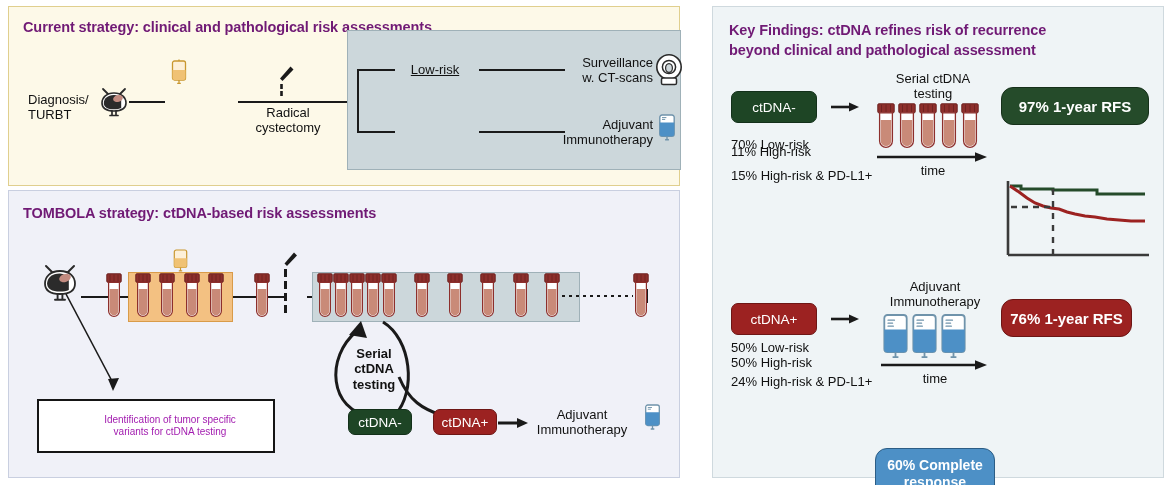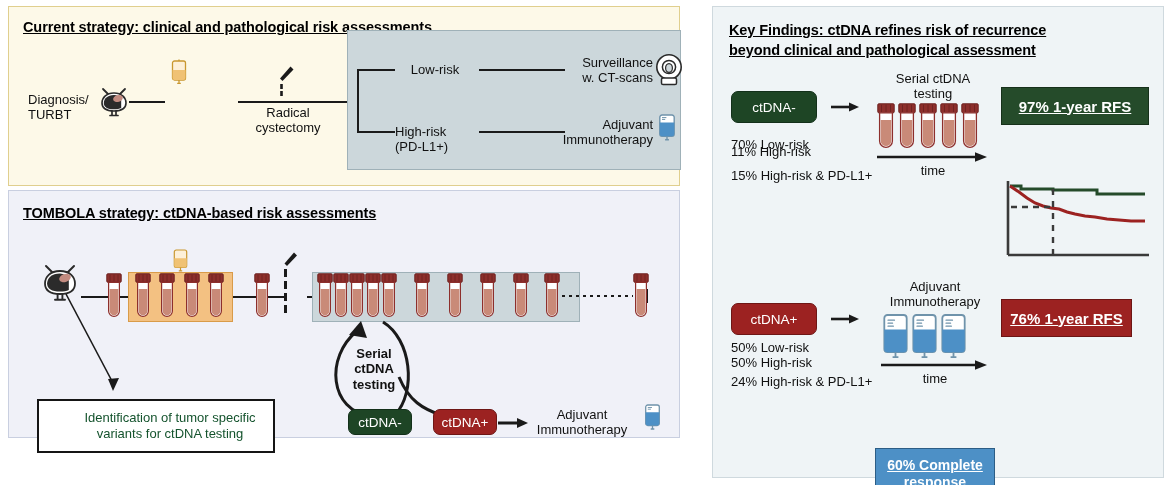--- a/index.html
+++ b/index.html
@@ -7,30 +7,30 @@
     font-family:"Liberation Sans", sans-serif; overflow:hidden; }
   #root { position:relative; width:1170px; height:485px; background:#ffffff; }
 
   
   .panel { position:absolute; }
   #panel-current {
     left:8px; top:6px; width:672px; height:180px;
     background:#fdf9e8; border:1.5px solid #e0cf8e;
   }
   #panel-tombola {
-    left:8px; top:190px; width:672px; height:248px;
+    left:8px; top:190px; width:672px; height:288px;
     background:#f0f1f8; border:1.5px solid #c9cfe0;
   }
   #panel-findings {
     left:712px; top:6px; width:452px; height:472px;
     background:#eff4f6; border:1.5px solid #cfd9de;
   }
 
   .panel-title {
-    position:absolute; font-weight:bold; color:#000000; letter-spacing:-0.1px;text-decoration:underline;
+    position:absolute; font-weight:bold; color:#701a75; letter-spacing:-0.1px;
   }
   #title-current { left:14px; top:12px; font-size:14.5px; }
   #title-tombola { left:14px; top:14px; font-size:14.5px; }
   #title-findings { left:16px; top:14px; font-size:14.5px; line-height:1.35; width:420px; }
 
   .lbl { position:absolute; color:#111; font-size:13px; line-height:1.18; white-space:pre; }
   .lbl.c { text-align:center; }
   .lbl.r { text-align:right; }
 
   
@@ -42,33 +42,33 @@
     position:absolute; background:#f3c182; border:1.4px solid #d99b49;
     display:flex; align-items:center; justify-content:center; text-align:center;
     font-size:13px; color:#111; line-height:1.2;
   }
   .box-gray {
     position:absolute; background:#ccd7db; border:1.2px solid #9fb1b8;
   }
   .box-white {
     position:absolute; background:#ffffff; border:2px solid #151515;
     display:flex; align-items:center; justify-content:center; text-align:center;
-    font-size:13px; color:#14532d; line-height:1.25;padding-left:28px;
+    font-size:10px; color:#a21caf; line-height:1.25;padding-left:28px;
   }
 
   .pill {
     position:absolute; border-radius:7px; display:flex; align-items:center;
     justify-content:center; color:#fff; font-size:13.5px;
   }
   .pill-green { background:#1e4525; border:1.3px solid #13301a; }
   .pill-red   { background:#9c2221; border:1.3px solid #6e1615; }
 
   .badge {
     position:absolute; display:flex; align-items:center; justify-content:center;
-    color:#ffffff; font-size:15px; font-weight:bold; border-radius:0;text-decoration:underline;
+    color:#ffffff; font-size:15px; font-weight:bold; border-radius:12px;
   }
   .badge-green { background:#254b2a; border:1.5px solid #16301a; }
   .badge-red   { background:#9c2221; border:1.5px solid #6d1514; }
   .badge-blue  { background:#4d90c6; border:1.6px solid #2c5d85;
                  font-weight:bold; font-size:14px; line-height:1.25; text-align:center; }
 
   svg { position:absolute; overflow:visible; }
   .ico { position:absolute; }
 </style>
 </head>
@@ -109,23 +109,21 @@
     </svg>
     <div class="lbl c" style="left:236px; top:98px; width:86px;">Radical
 cystectomy</div>
 
     <div class="box-gray" style="left:338px; top:23px; width:334px; height:140px;"></div>
 
     <div class="line vline" style="left:348px; top:62px; height:64px;"></div>
     <div class="line hline" style="left:348px; top:62px; width:38px;"></div>
     <div class="line hline" style="left:348px; top:124px; width:38px;"></div>
 
-    <div class="lbl c" style="left:386px; top:55px; width:80px;">Low-risk</div>
-    <div class="lbl" style="left:386px; top:117px; width:88px;">High-risk
-(PD-L1+)</div>
+    <div class="lbl c" style="left:386px; top:55px; width:80px;text-decoration:underline;">Low-risk</div>
 
     <div class="line hline" style="left:470px; top:62px; width:86px;"></div>
     <div class="line hline" style="left:470px; top:124px; width:86px;"></div>
 
     <div class="lbl r" style="left:540px; top:48px; width:104px;">Surveillance
 w. CT-scans</div>
 
     <svg class="ico" style="left:645px; top:46px;" width="30" height="34" viewBox="0 0 30 34">
       <circle cx="15" cy="14" r="12.2" fill="#ffffff" stroke="#2a2a2a" stroke-width="1.6"></circle>
       <circle cx="15" cy="14" r="6.6" fill="#ffffff" stroke="#2a2a2a" stroke-width="1.5"></circle>

